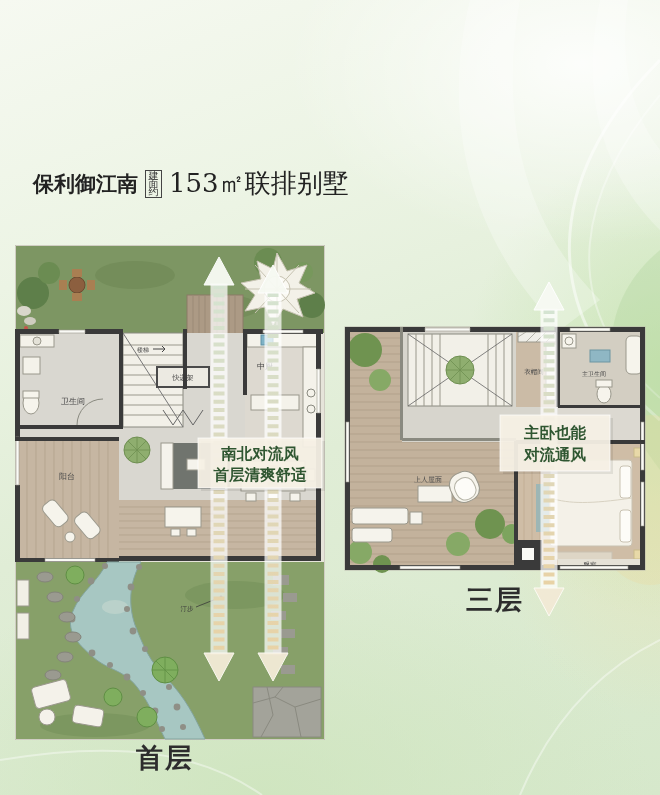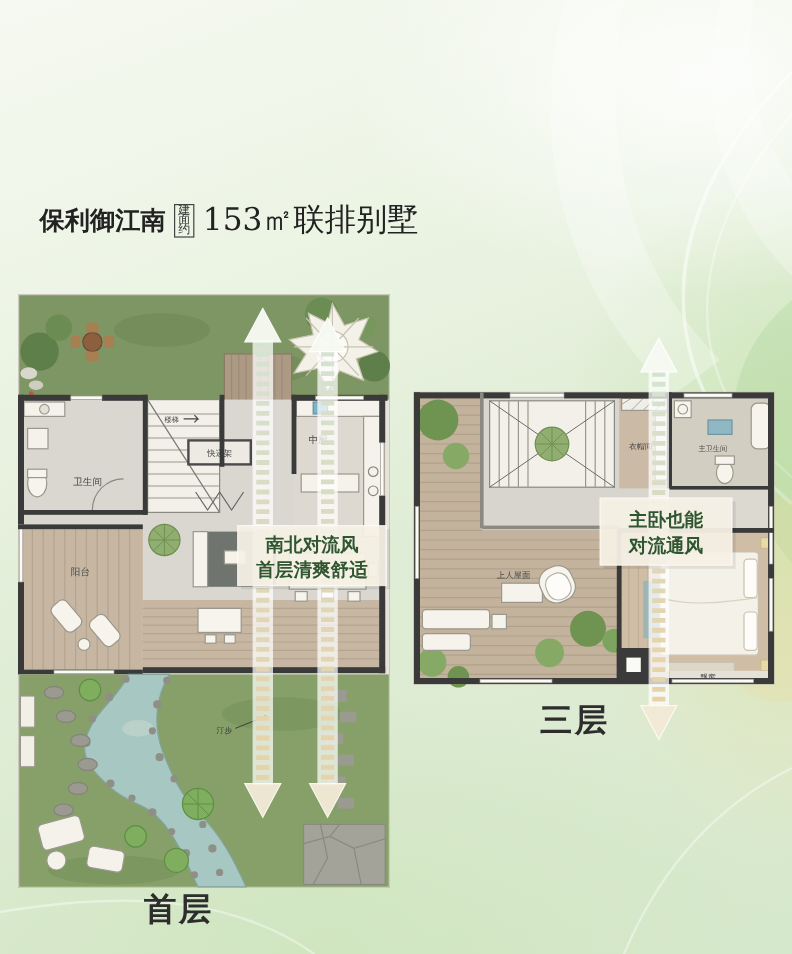--- a/index.html
+++ b/index.html
@@ -23,21 +23,21 @@
   .headline.l2{top:96px;}
   .byline{position:absolute;left:300px;top:130px;font-size:17px;color:#3a3a3a;white-space:nowrap;}
   .project-row{position:absolute;left:33px;top:166px;display:flex;align-items:center;gap:7px;}
   .project-name{font-size:21px;font-weight:700;color:#222;}
   .area-badge{border:1px solid #444;color:#333;width:11px;padding:1px 2px;font-size:10px;line-height:8px;
     text-align:center;word-break:break-all;}
   .area-text{font-size:26px;color:#222;}
   
   .plan{position:absolute;}
   .plan text{font-family:"DejaVu Serif","Liberation Serif",serif;}
-  .caption{position:absolute;width:90px;text-align:left;font-size:27px;font-weight:600;color:#2d2d2d;letter-spacing:2px;}
+  .caption{position:absolute;width:90px;text-align:center;font-size:27px;font-weight:600;color:#2d2d2d;letter-spacing:2px;}
   .caption.first{left:120px;top:740px;}
   .caption.third{left:450px;top:582px;}
 </style>
 </head>
 <body>
 
 <div class="page">
 
   <svg class="decor" width="660" height="795" viewBox="0 0 660 795">
     <path d="M470 0 C440 120 470 240 560 330 L600 300 C520 220 500 110 520 0 Z" fill="rgba(255,255,255,0.28)"></path>

